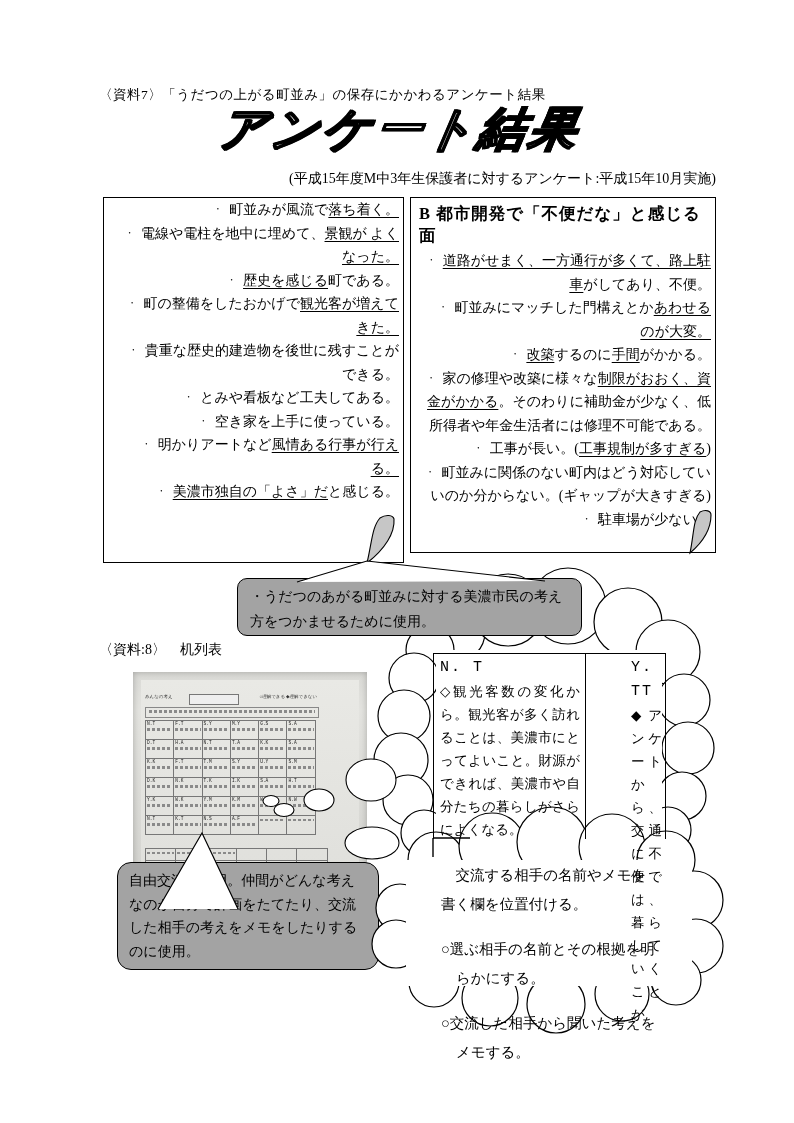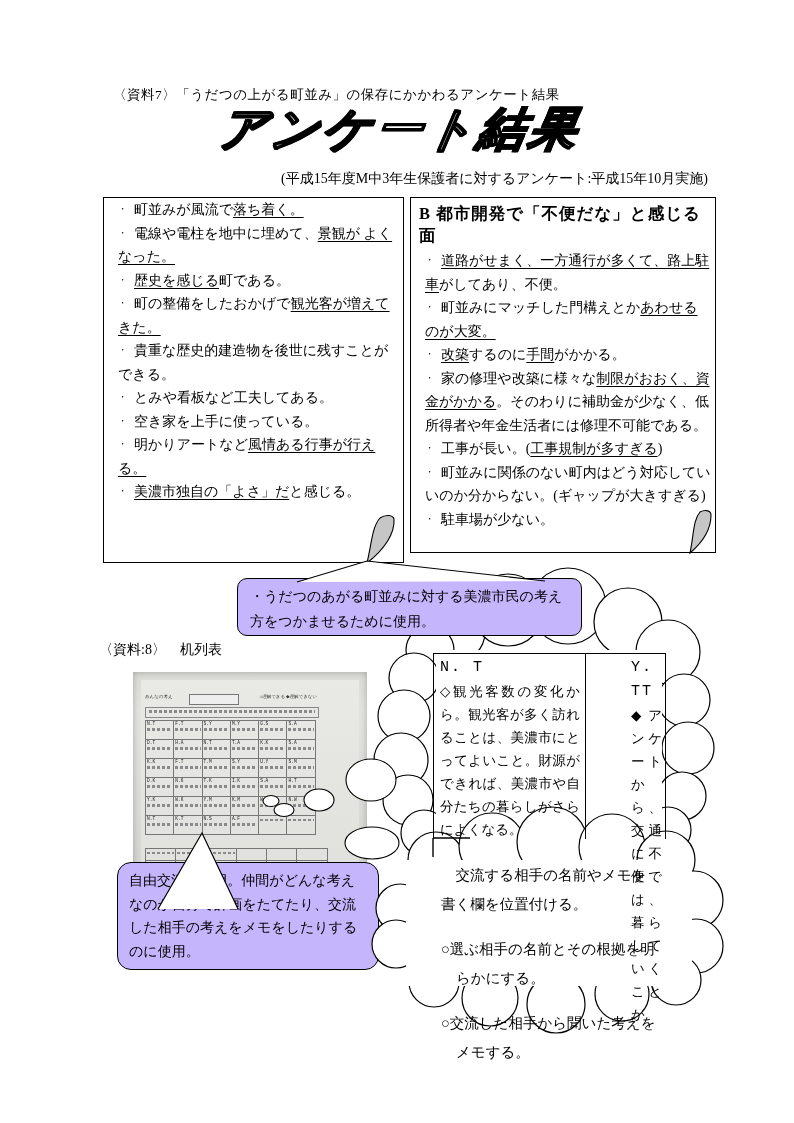--- a/index.html
+++ b/index.html
@@ -1,39 +1,39 @@
 <!DOCTYPE html>
 <html><head>
 <meta charset="utf-8">
 <style>
   html,body{margin:0;padding:0;background:#fff;}
   #page{position:relative;width:794px;height:1123px;background:#ffffff;overflow:hidden;
         font-family:"Liberation Serif","DejaVu Serif",serif;color:#000;}
   .abs{position:absolute;}
   
-  #caption{left:113px;top:86px;font-size:13.5px;letter-spacing:.5px;}
+  #caption{left:99px;top:86px;font-size:13.5px;letter-spacing:.5px;}
   #big-title{left:150px;top:98px;width:500px;text-align:center;
     font-size:47px;font-weight:bold;font-style:italic;letter-spacing:4px;
     color:#fff;-webkit-text-stroke:1.8px #000;
     text-shadow:-1px -1px 0 #000,1px -1px 0 #000,-1px 1px 0 #000,1px 1px 0 #000;
     transform:skewX(-10deg);}
-  #subtitle{left:188px;top:170px;width:520px;font-size:14px;text-align:right;}
+  #subtitle{left:196px;top:170px;width:520px;font-size:14px;text-align:right;}
   #shiryo8{left:99px;top:641px;font-size:14px;}
   
   .survey-box{border:1.6px solid #000;background:#fff;z-index:3;}
   #box-a{left:103px;top:197px;width:299px;height:364px;}
   #box-b{left:410px;top:197px;width:304px;height:354px;}
   .box-head{font-size:16.5px;font-weight:bold;padding:5px 6px 2px 8px;letter-spacing:1px;}
-  .box-items{padding:0 4px 0 0;}
+  .box-items{padding:0 4px 0 0;text-align:right;}
   .li{position:relative;padding-left:14px;font-size:14px;line-height:23.5px;}
   .li .blt{font-size:9px;vertical-align:2px;margin-right:7px;}
   .li.cont{padding-left:30px;}
   .u{text-decoration:underline;text-underline-offset:3px;text-decoration-thickness:1px;}
   
-  .bubble{border:1.4px solid #000;border-radius:14px;background:#c4b5fd;z-index:3;}
+  .bubble{border:1.4px solid #000;border-radius:14px;background:#a3a3a3;z-index:3;}
   #usage-note{left:237px;top:578px;width:343px;height:56px;border-radius:10px;}
   #usage-note .txt{padding:5px 10px 0 12px;font-size:14px;line-height:25px;}
   #free-note{left:117px;top:862px;width:260px;height:106px;}
   #free-note .txt{padding:6px 9px 0 11px;font-size:14px;line-height:23.5px;}
   
   #memo-table{left:433px;top:653px;width:231px;height:185px;z-index:5;
     border-top:1.6px solid #000;border-left:1.6px solid #000;border-right:1.6px solid #000;
     display:flex;background:transparent;gap:40px;}
   #memo-col1{width:152px;border-right:1.4px solid #000;padding:2px 5px 0 6px;box-sizing:border-box;}
   #memo-col2{flex:1;padding:2px 3px 0 5px;box-sizing:border-box;}

